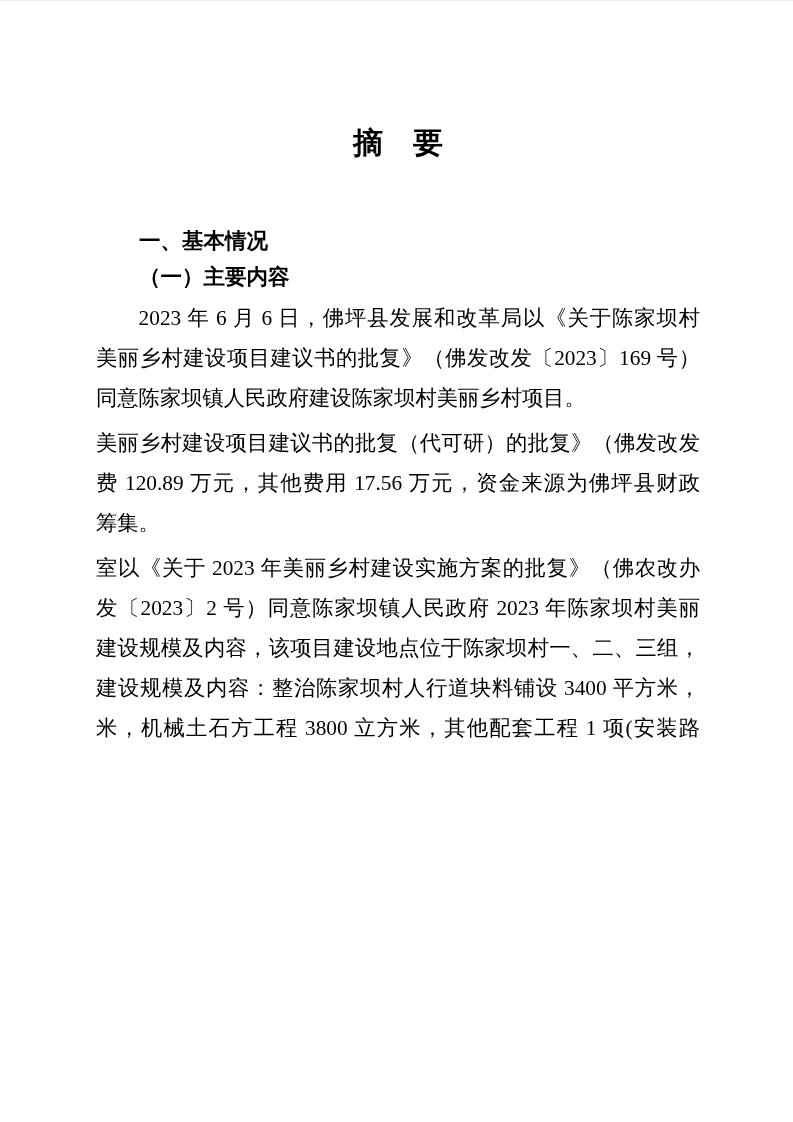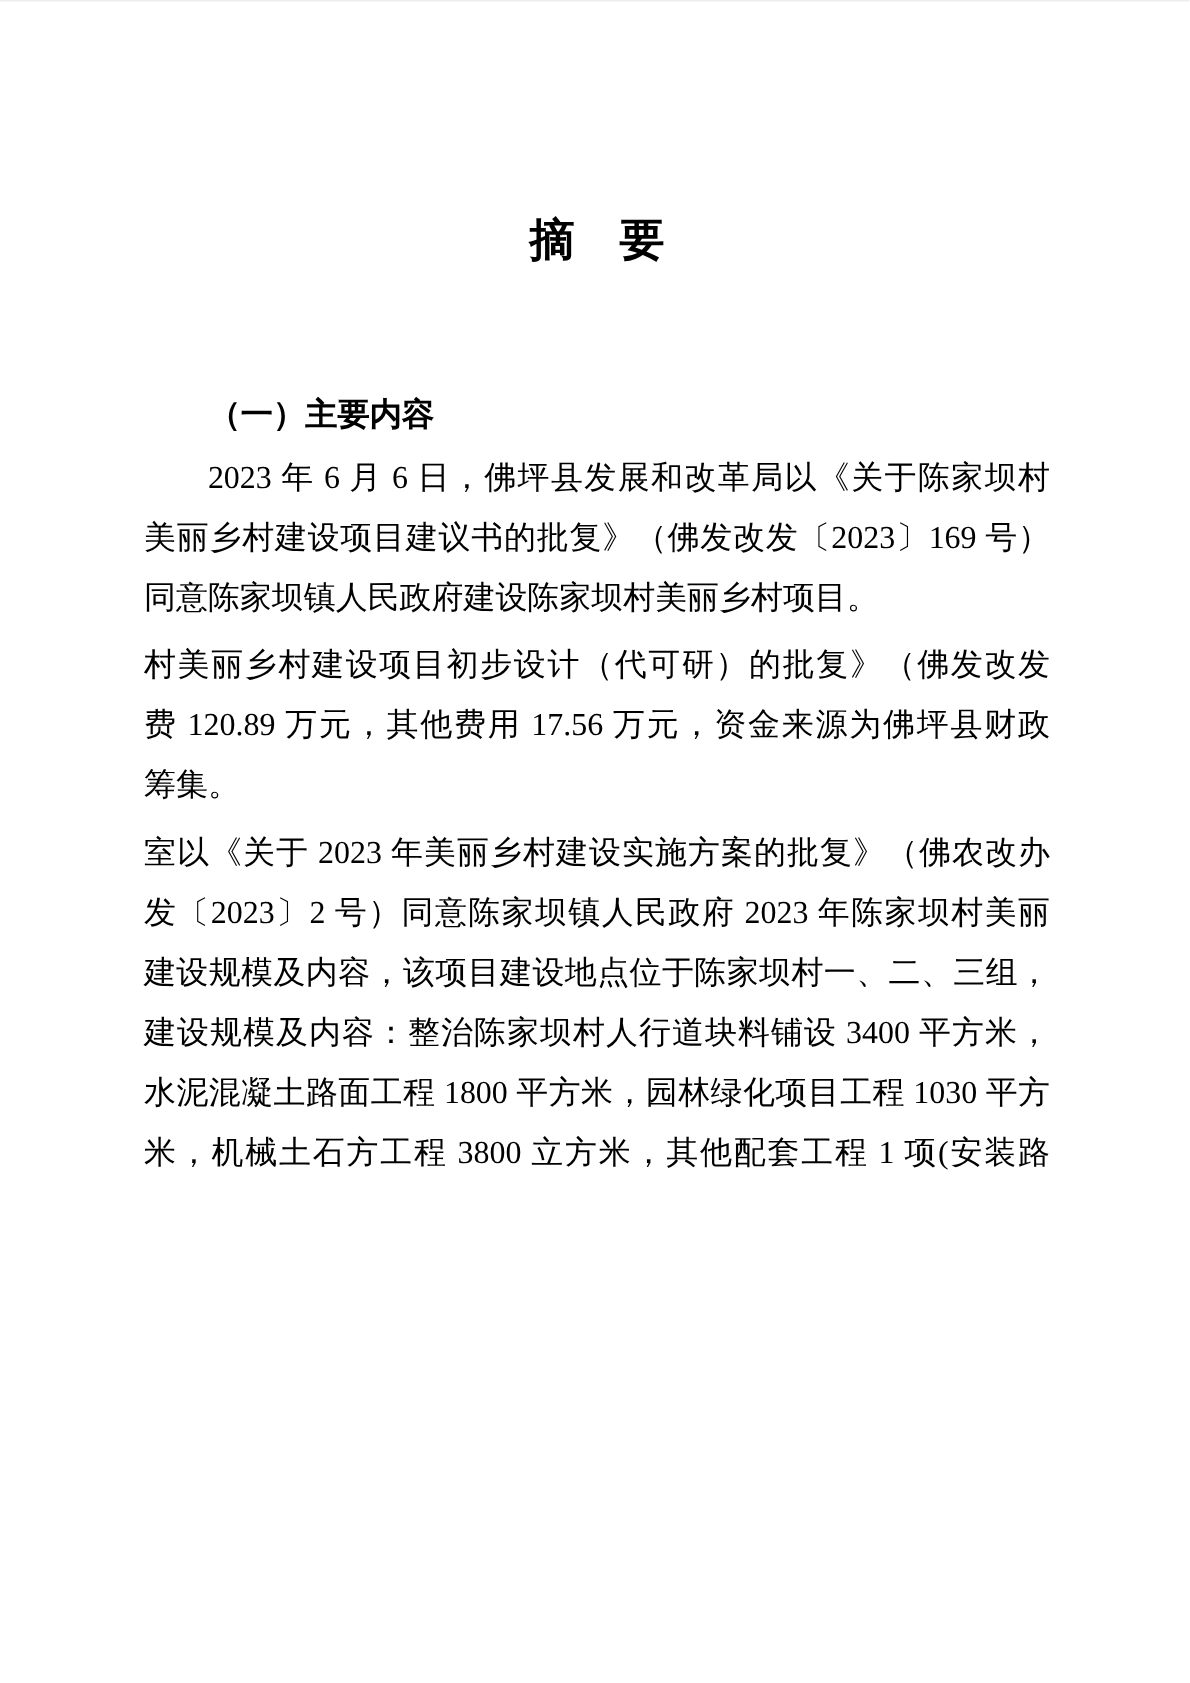--- a/index.html
+++ b/index.html
@@ -18,21 +18,21 @@
     position: absolute;
     left: 0; top: 0;
     width: 793px;
     height: 1122px;
     background: #ffffff;
     border-top: 1px solid #ededed;
     overflow: hidden;
   }
   .doc-title {
     position: absolute;
-    top: 138px;
+    top: 120px;
     left: 96px;
     width: 604px;
     height: 44px;
     line-height: 44px;
     margin: 0;
     text-align: center;
     font-size: 30px;
     font-weight: bold;
     font-family: "Liberation Serif", "DejaVu Serif", serif;
   }
@@ -82,40 +82,40 @@
   }
   .first { text-indent: 2em; }
 </style>
 </head>
 <body>
 
 <div class="page">
 
   <h1 class="doc-title">摘　要</h1>
 
+  <div class="heading1">一、基本情况</div>
 
   <div class="heading2">（一）主要内容</div>
 
   <div class="body-text">
 
     <p class="para">
       <span class="line first j">2023 年 6 月 6 日，佛坪县发展和改革局以《关于陈家坝村</span>
       <span class="line j">美丽乡村建设项目建议书的批复》（佛发改发〔2023〕169 号）</span>
       <span class="line">同意陈家坝镇人民政府建设陈家坝村美丽乡村项目。</span>
     </p>
 
     <p class="para">
-      <span class="line j">村美丽乡村建设项目初步设计（代可研）的批复》（佛发改发</span>
+      <span class="line j">美丽乡村建设项目建议书的批复（代可研）的批复》（佛发改发</span>
       <span class="line j">费 120.89 万元，其他费用 17.56 万元，资金来源为佛坪县财政</span>
       <span class="line">筹集。</span>
     </p>
 
     <p class="para">
       <span class="line j">室以《关于 2023 年美丽乡村建设实施方案的批复》（佛农改办</span>
       <span class="line j">发〔2023〕2 号）同意陈家坝镇人民政府 2023 年陈家坝村美丽</span>
       <span class="line j">建设规模及内容，该项目建设地点位于陈家坝村一、二、三组，</span>
       <span class="line j">建设规模及内容：整治陈家坝村人行道块料铺设 3400 平方米，</span>
-      <span class="line j">水泥混凝土路面工程 1800 平方米，园林绿化项目工程 1030 平方</span>
       <span class="line j">米，机械土石方工程 3800 立方米，其他配套工程 1 项(安装路</span>
     </p>
 
   </div>
 </div>
 
 </body></html>

